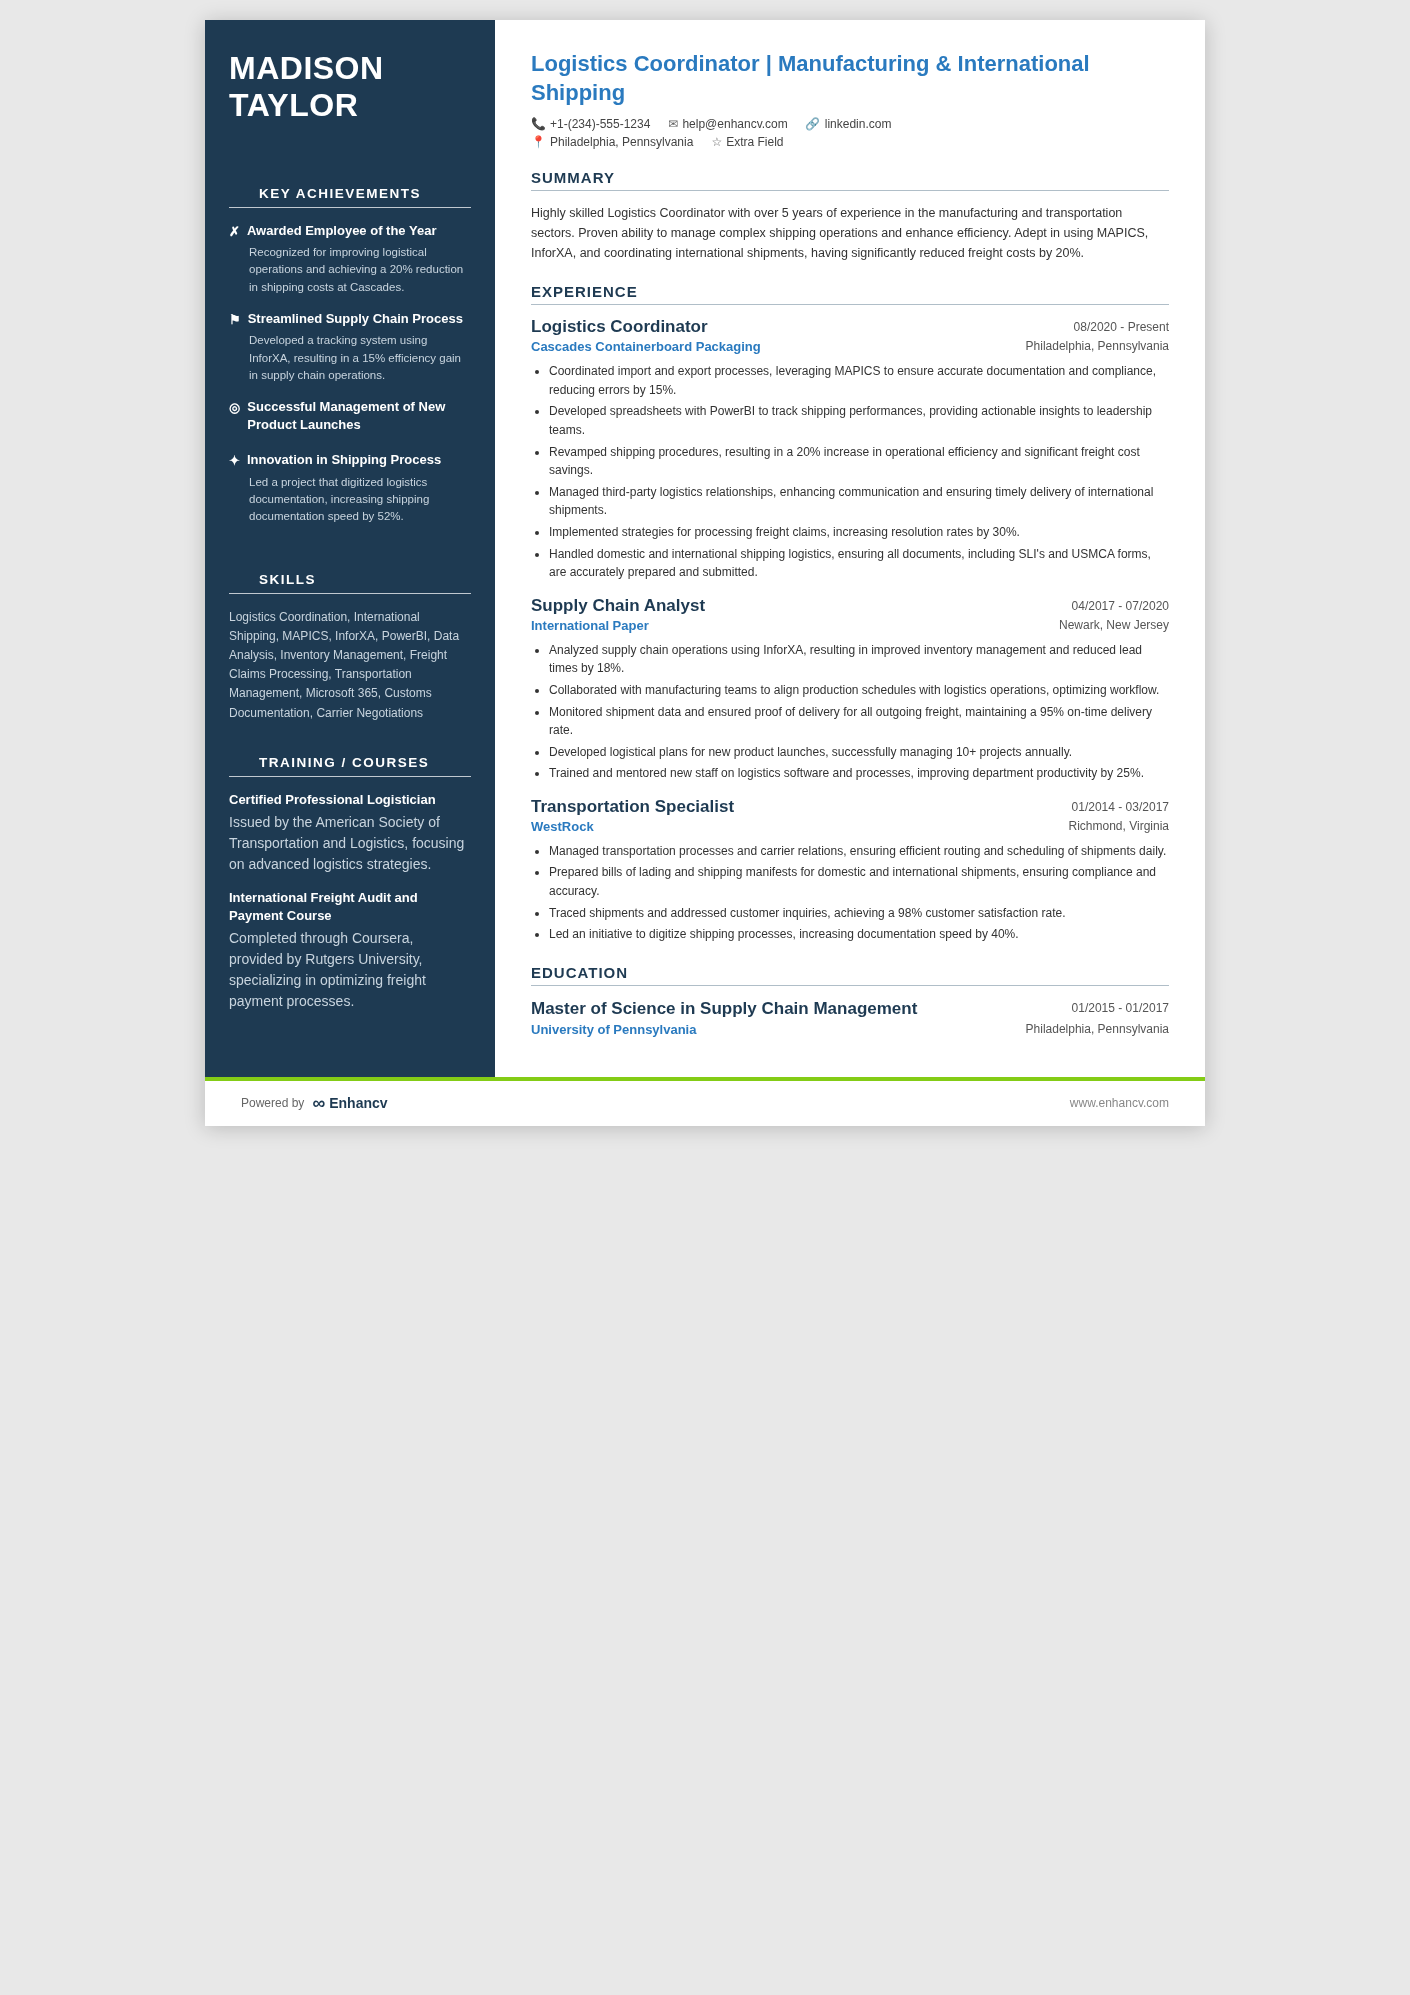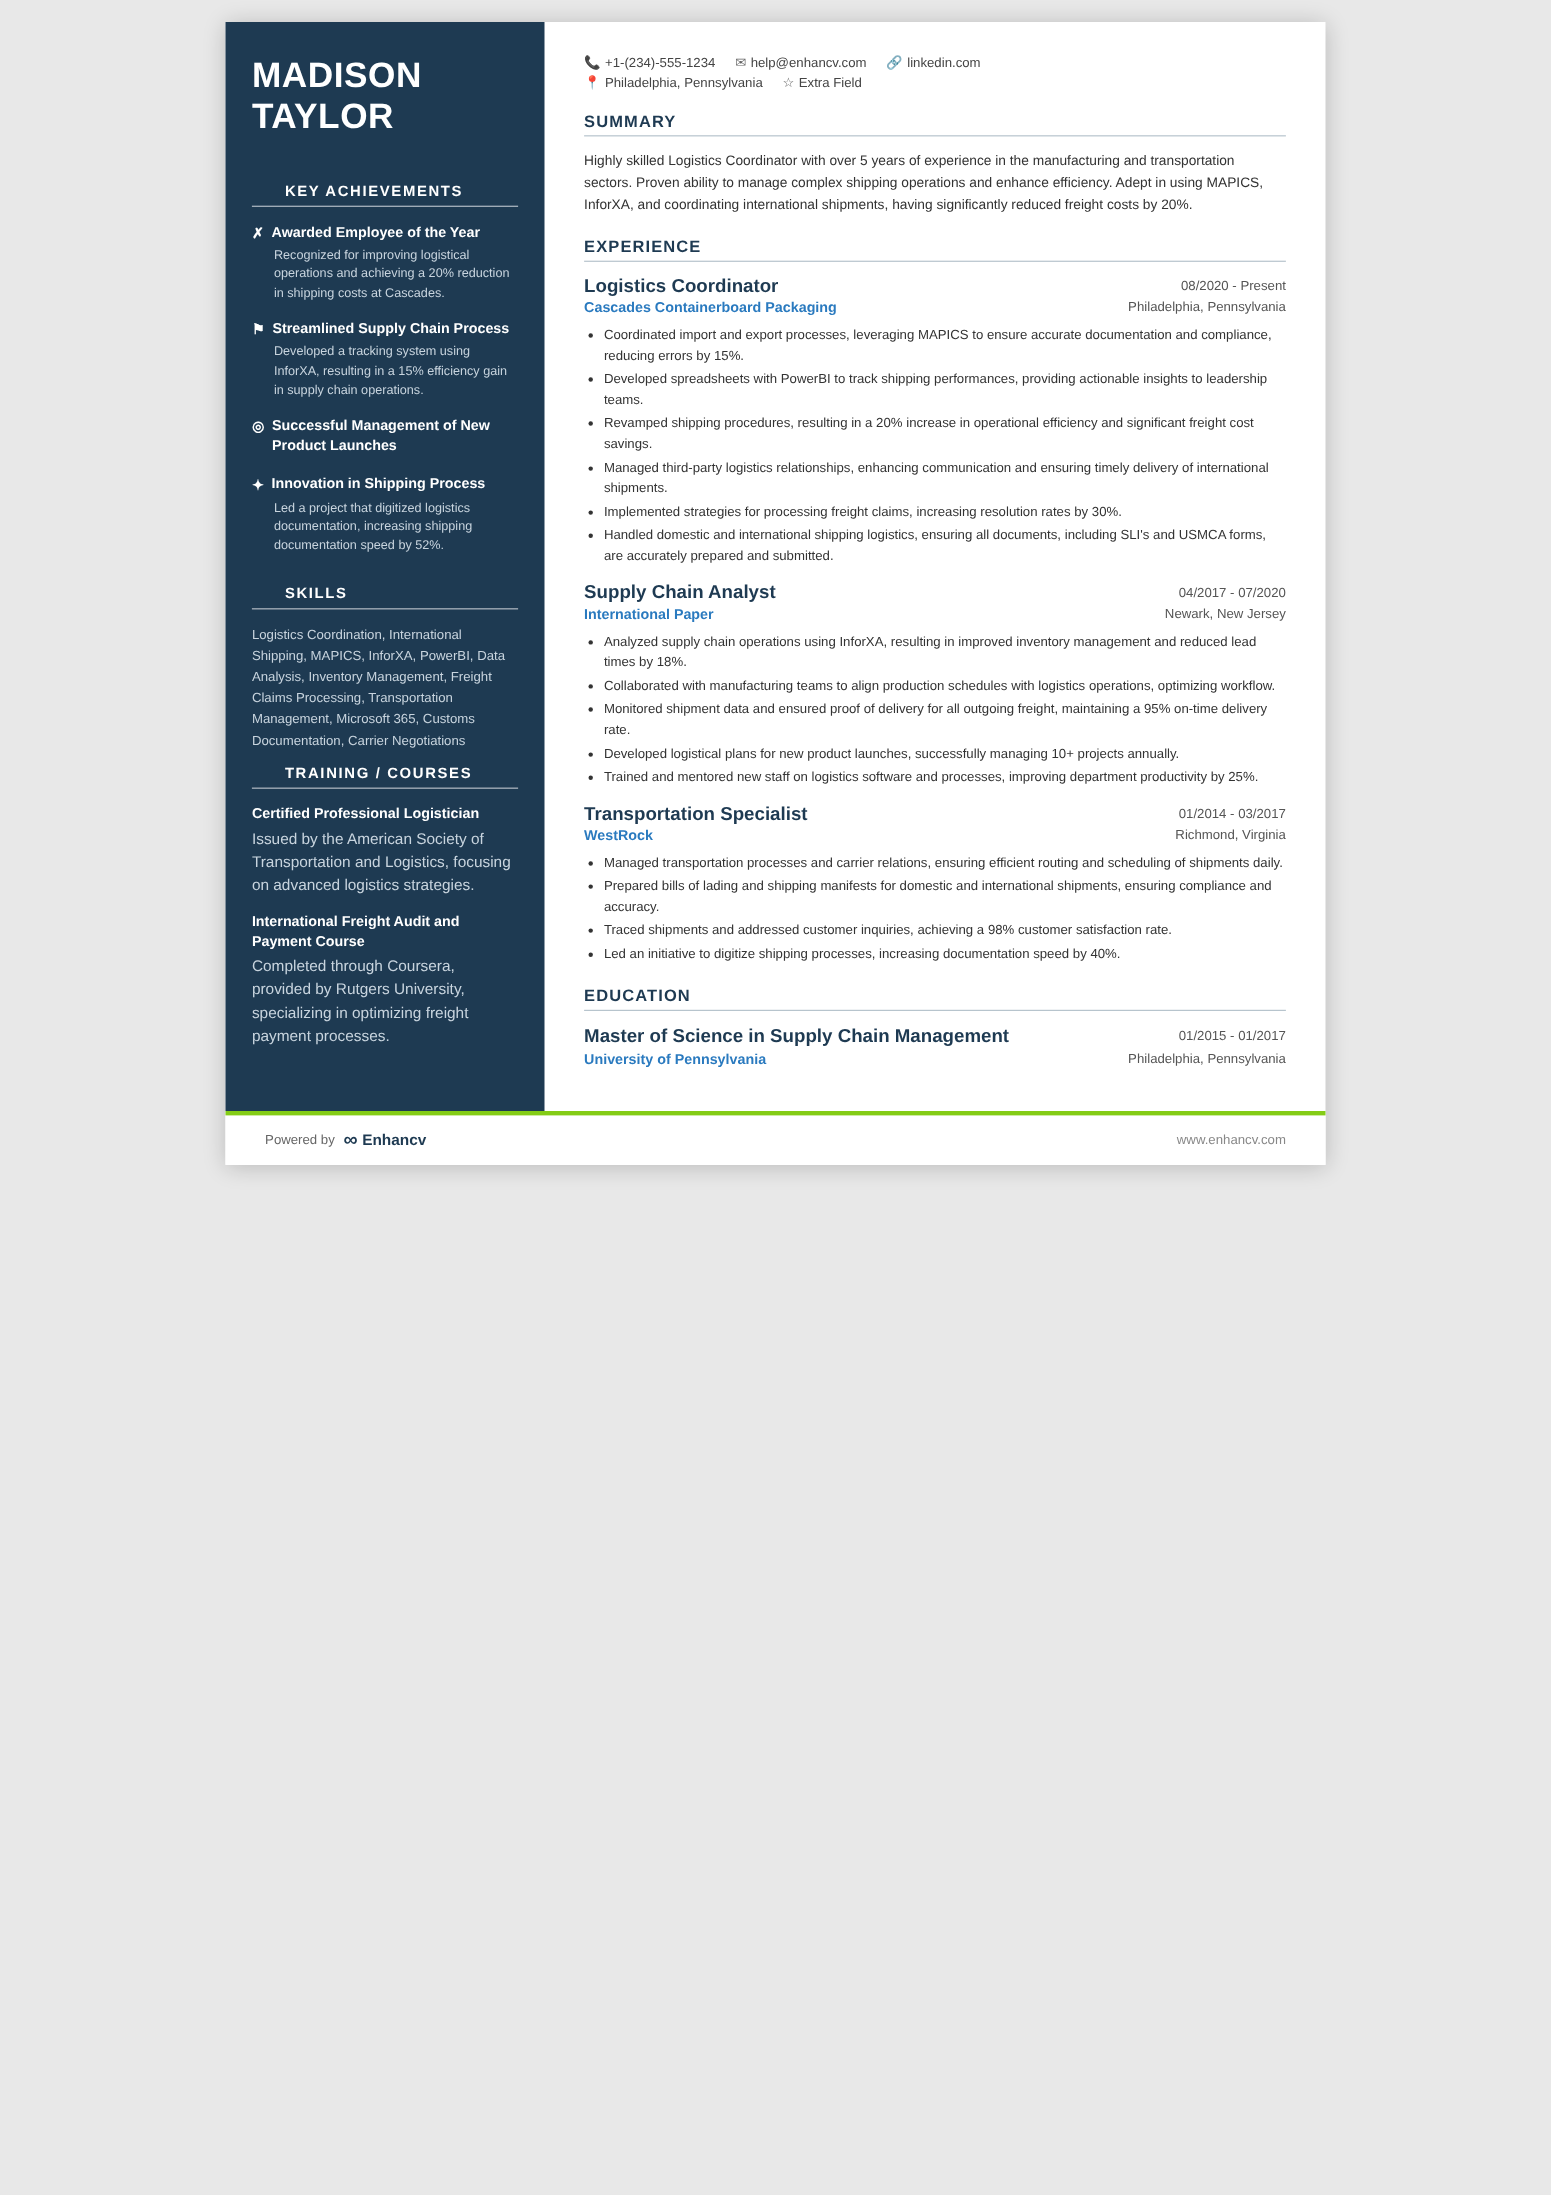--- a/index.html
+++ b/index.html
@@ -41,21 +41,21 @@
       margin-bottom: 30px;
       letter-spacing: 0.5px;
     }
     .sidebar-section-title {
       font-size: 13.5px;
       font-weight: 700;
       letter-spacing: 1.5px;
       color: #fff;
       text-transform: uppercase;
       margin-bottom: 6px;
-      margin-top: 12px;
+      margin-top: 32px;
       padding-left: 30px;
     }
     .sidebar-divider {
       border: none;
       border-top: 1.5px solid #c0c8d0;
       margin-bottom: 14px;
     }
     .achievement-item {
       margin-bottom: 14px;
     }
@@ -316,20 +316,21 @@
         <div class="training-desc">Issued by the American Society of Transportation and Logistics, focusing on advanced logistics strategies.</div>
       </div>
 
       <div class="training-item">
         <div class="training-title">International Freight Audit and Payment Course</div>
         <div class="training-desc">Completed through Coursera, provided by Rutgers University, specializing in optimizing freight payment processes.</div>
       </div>
     </div>
 
     <div class="main-content">
+      <div class="main-headline">Logistics Coordinator | Manufacturing &amp; International Shipping</div>
 
       <div class="contact-row">
         <span class="contact-item">
           <span class="contact-icon">📞</span>
           <span>+1-(234)-555-1234</span>
         </span>
         <span class="contact-item">
           <span class="contact-icon">✉</span>
           <span>help@enhancv.com</span>
         </span>

